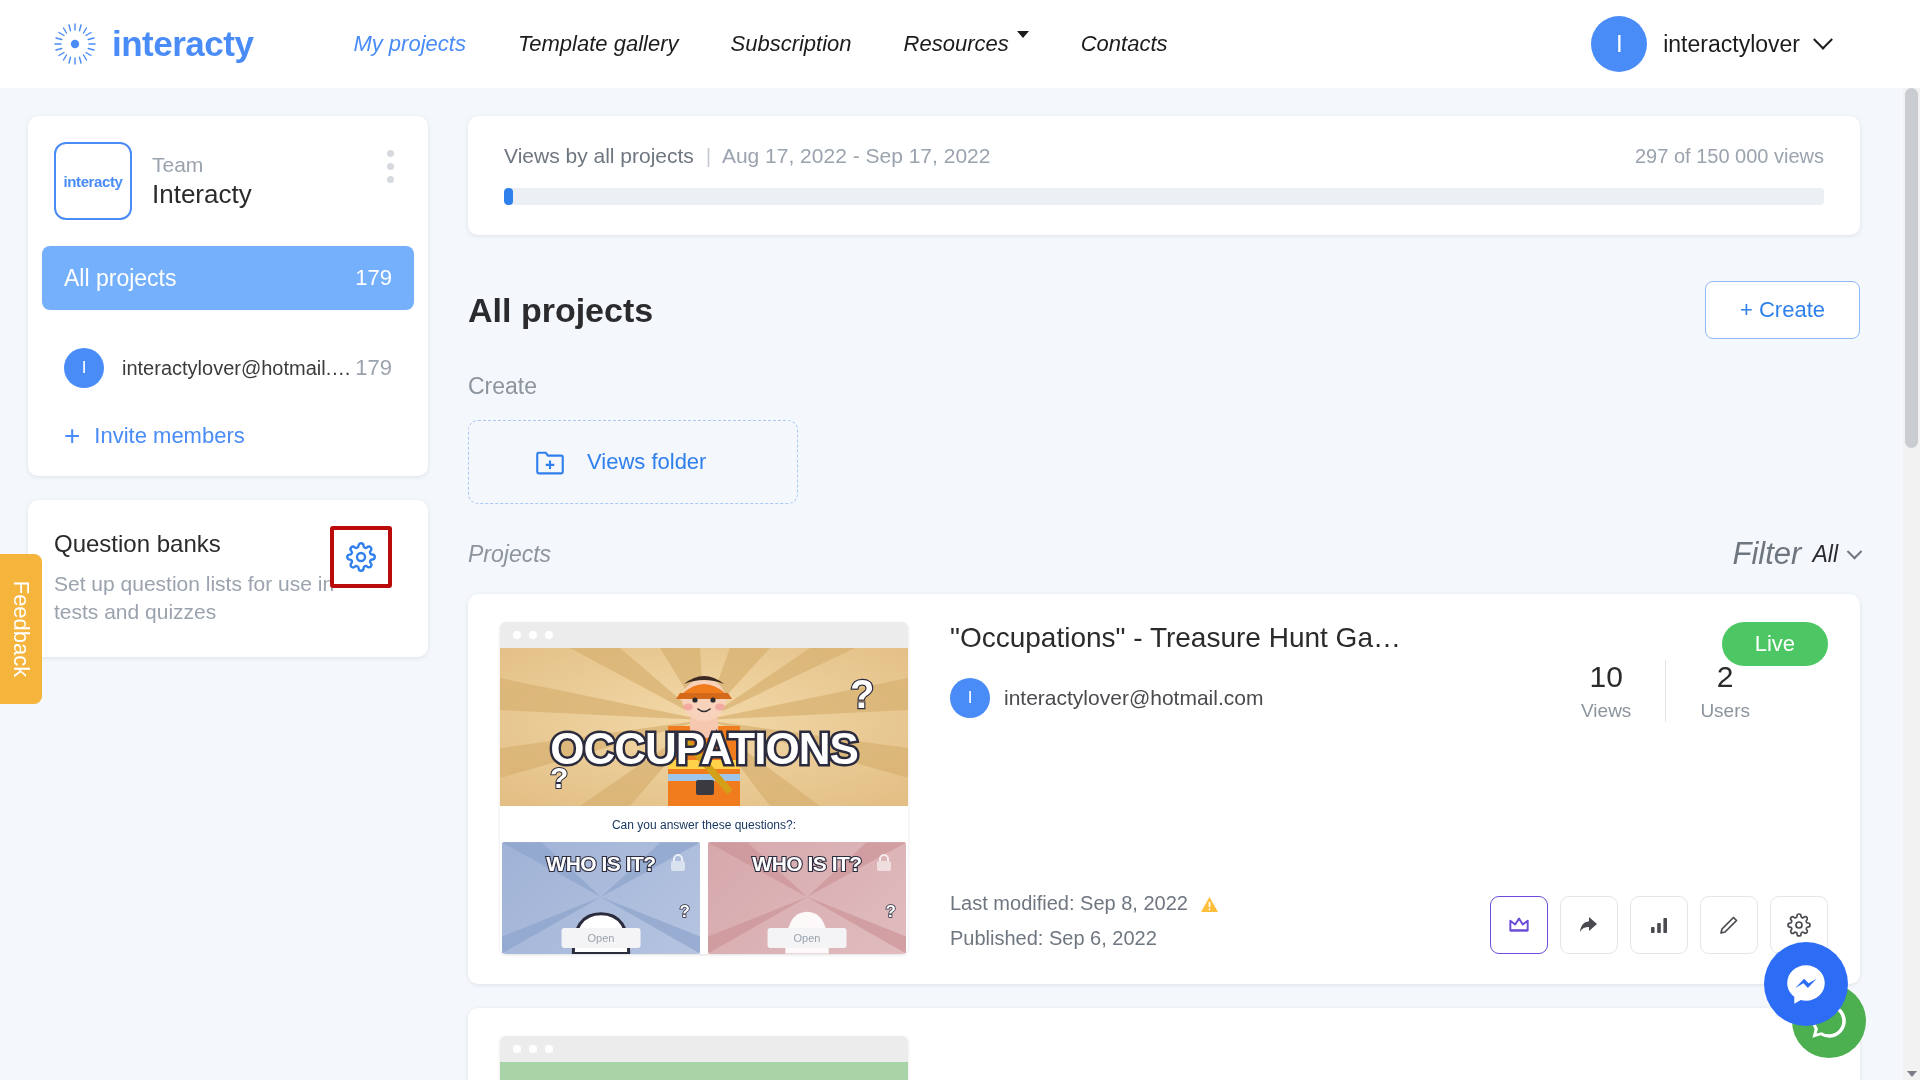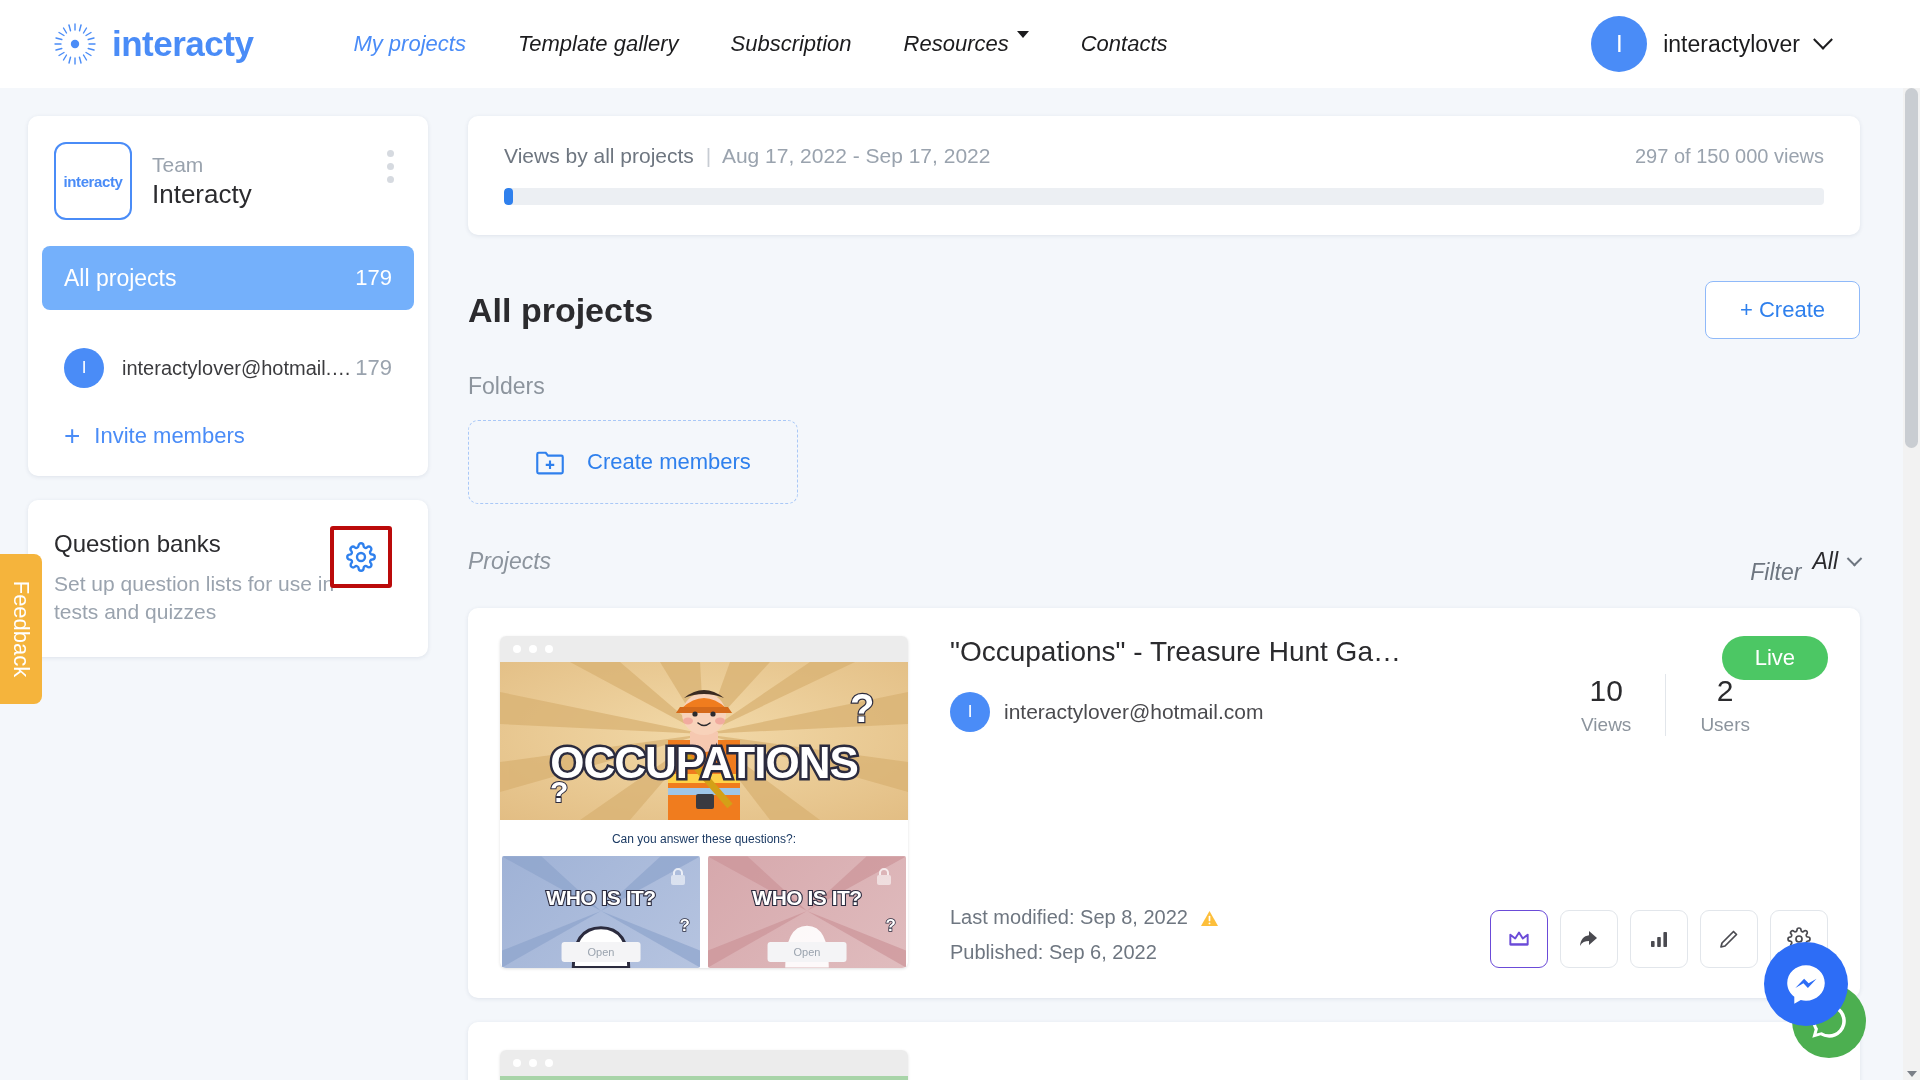--- a/index.html
+++ b/index.html
@@ -172,21 +172,21 @@
     display: flex; align-items: center; gap: 20px;
     padding-left: 64px; cursor: pointer;
   }
   .create-folder-label { font-size: 22px; color: #2f80ed; }
   .filter-row {
     display: flex; align-items: center; justify-content: space-between;
     margin-top: 32px;
     font-style: italic;
   }
   .filter-ctl { display: flex; align-items: center; gap: 11px; cursor: pointer; }
-  .filter-word { font-size: 23px; color: #6e7680; margin-top: 23px; }
+  .filter-word { font-size: 31px; color: #6e7680; }
   .filter-value { font-size: 23px; color: #2b2b2e; }
   .chev-sm {
     width: 11px; height: 11px;
     border-right: 2px solid #6e7680; border-bottom: 2px solid #6e7680;
     transform: rotate(45deg) translate(-2px,-2px);
   }
 
   
   .project-card {
     margin-top: 22px; padding: 28px 32px 30px 32px;
@@ -207,21 +207,20 @@
     text-align: center; font-size: 12px; color: #1b3a63;
     font-weight: normal; padding: 12px 0 10px 0; background: #fff;
   }
   .thumb-tiles { display: flex; gap: 8px; padding: 0 2px 0 2px; }
   .tile { flex: 1; height: 112px; position: relative; overflow: hidden; border-radius: 2px; }
   .tile-txt {
     position: absolute; top: 10px; left: 0; right: 0; text-align: center;
     font-size: 21px; font-weight: bold; color: #fff;
     -webkit-text-stroke: 2.2px #2b2b3e; paint-order: stroke fill;
     letter-spacing: -0.5px;
-    margin-top: 20px;
   }
   .tile-open {
     position: absolute; bottom: 6px; left: 50%; transform: translateX(-50%);
     background: #f4f4f6; color: #9aa3ae; font-size: 11px;
     padding: 4px 26px; border-radius: 3px;
   }
   .tile-q {
     position: absolute; color: #fff; font-weight: bold;
     -webkit-text-stroke: 1.5px #2b2b3e; paint-order: stroke fill;
   }
@@ -420,28 +419,28 @@
       <div class="views-bar">
         <div class="views-bar-fill" style="width: 0.7%;"></div>
       </div>
     </div>
 
     <div class="section-head">
       <h1 class="page-title">All projects</h1>
       <div class="create-btn">+ Create</div>
     </div>
 
-    <div class="sub-label">Folders</div>
+    <div class="sub-label">Create</div>
 
     <div class="create-folder">
       <svg width="34" height="34" viewBox="0 0 24 24" fill="none" stroke="#2f80ed" stroke-width="1.5">
         <path d="M3 6.5a1 1 0 0 1 1-1h5l1.6 2H20a1 1 0 0 1 1 1V19a1 1 0 0 1-1 1H4a1 1 0 0 1-1-1z"></path>
         <path d="M9 14h6M12 11v6"></path>
       </svg>
-      <span class="create-folder-label">Create members</span>
+      <span class="create-folder-label">Views folder</span>
     </div>
 
     <div class="filter-row">
       <span class="sub-label" style="margin-top:0">Projects</span>
       <div class="filter-ctl">
         <span class="filter-word">Filter</span>
         <span class="filter-value">All</span>
         <span class="chev-sm"></span>
       </div>
     </div>

